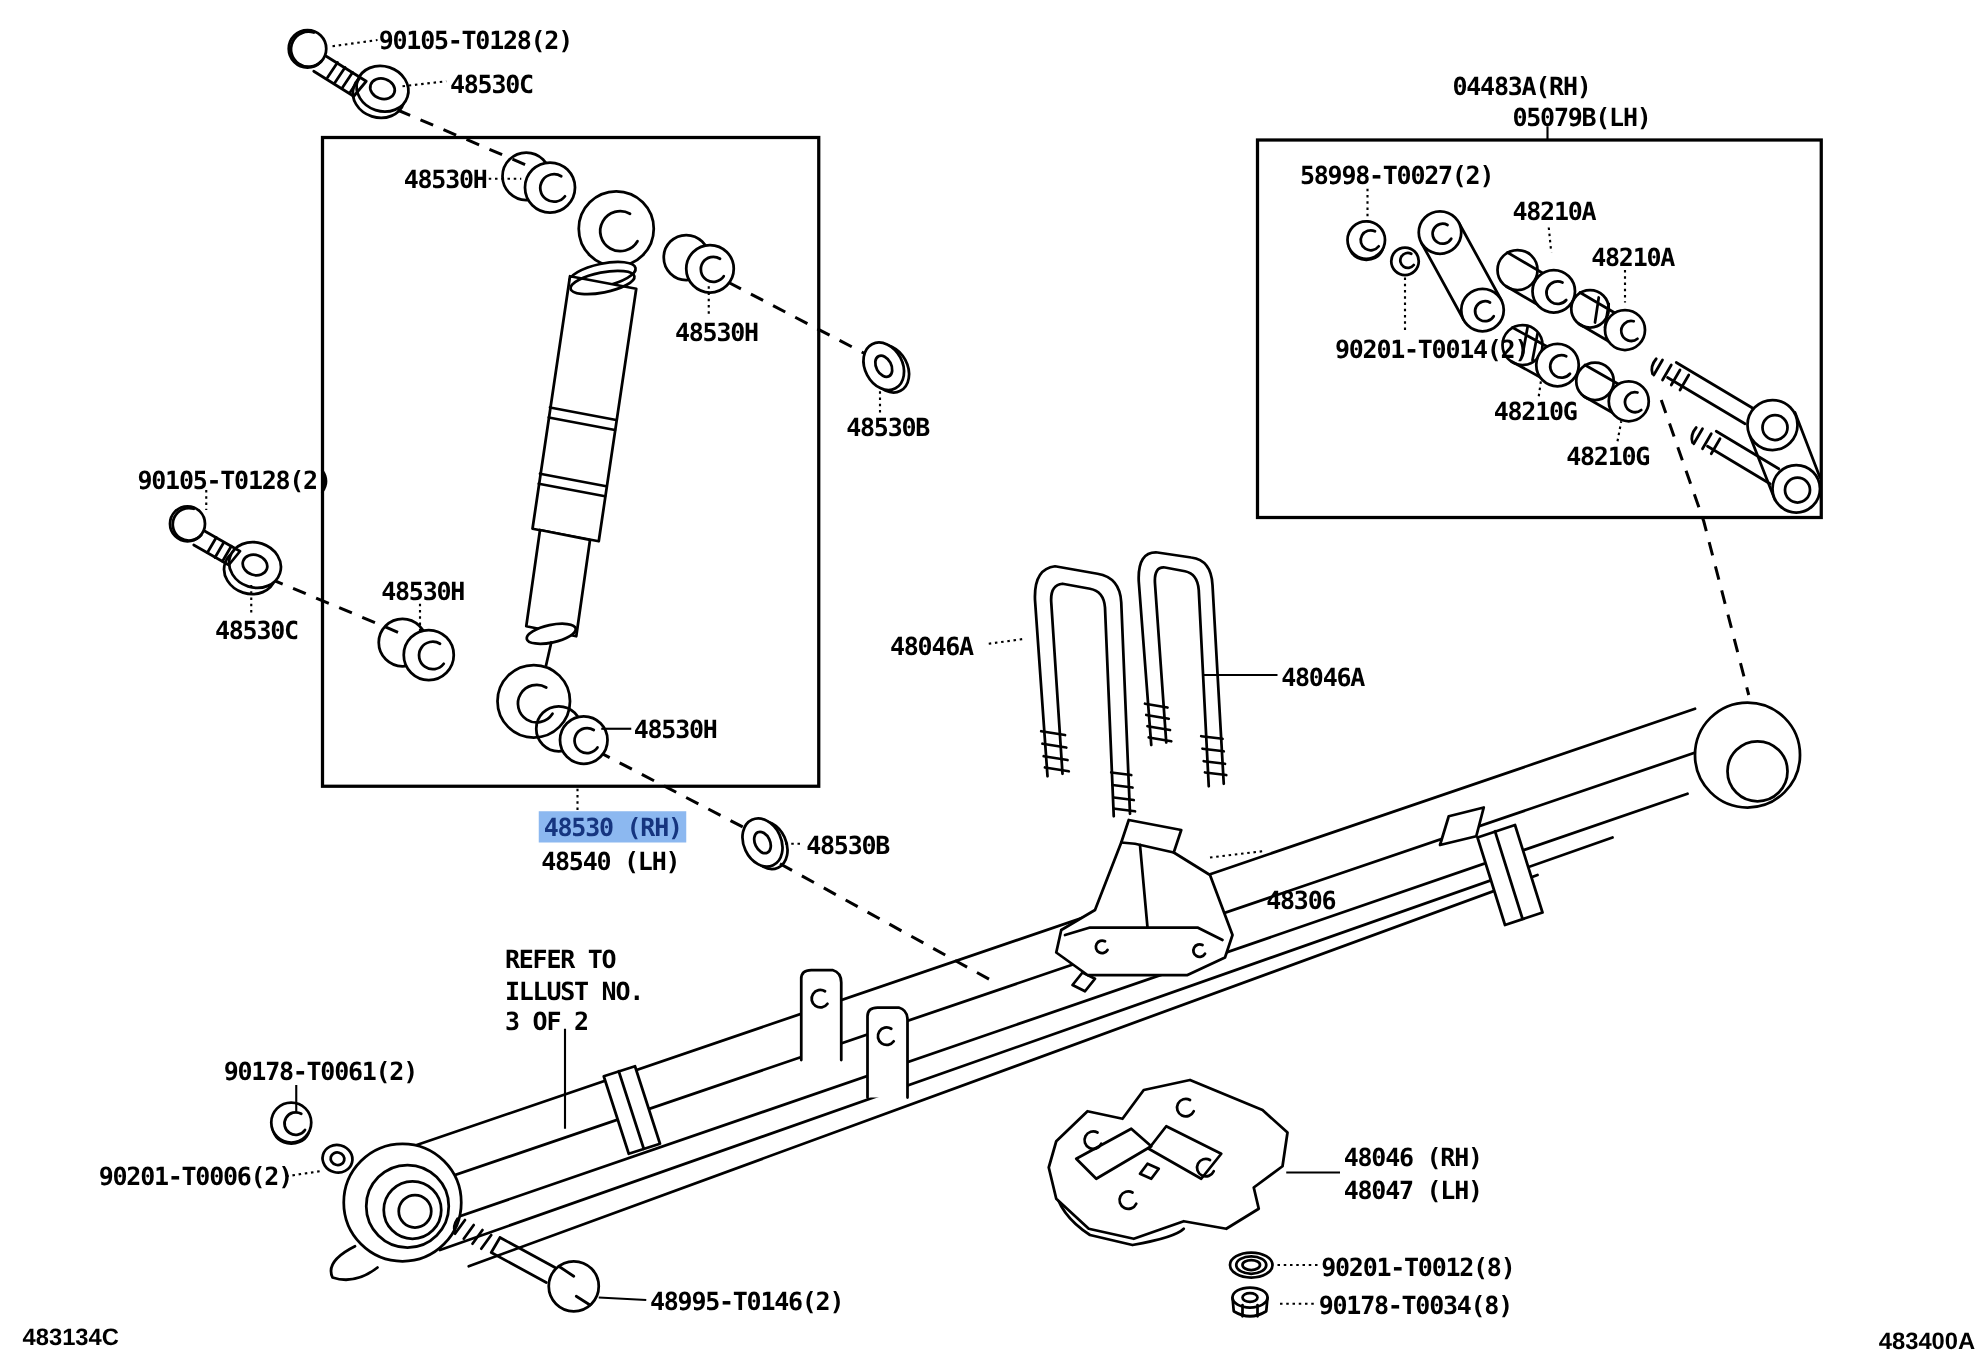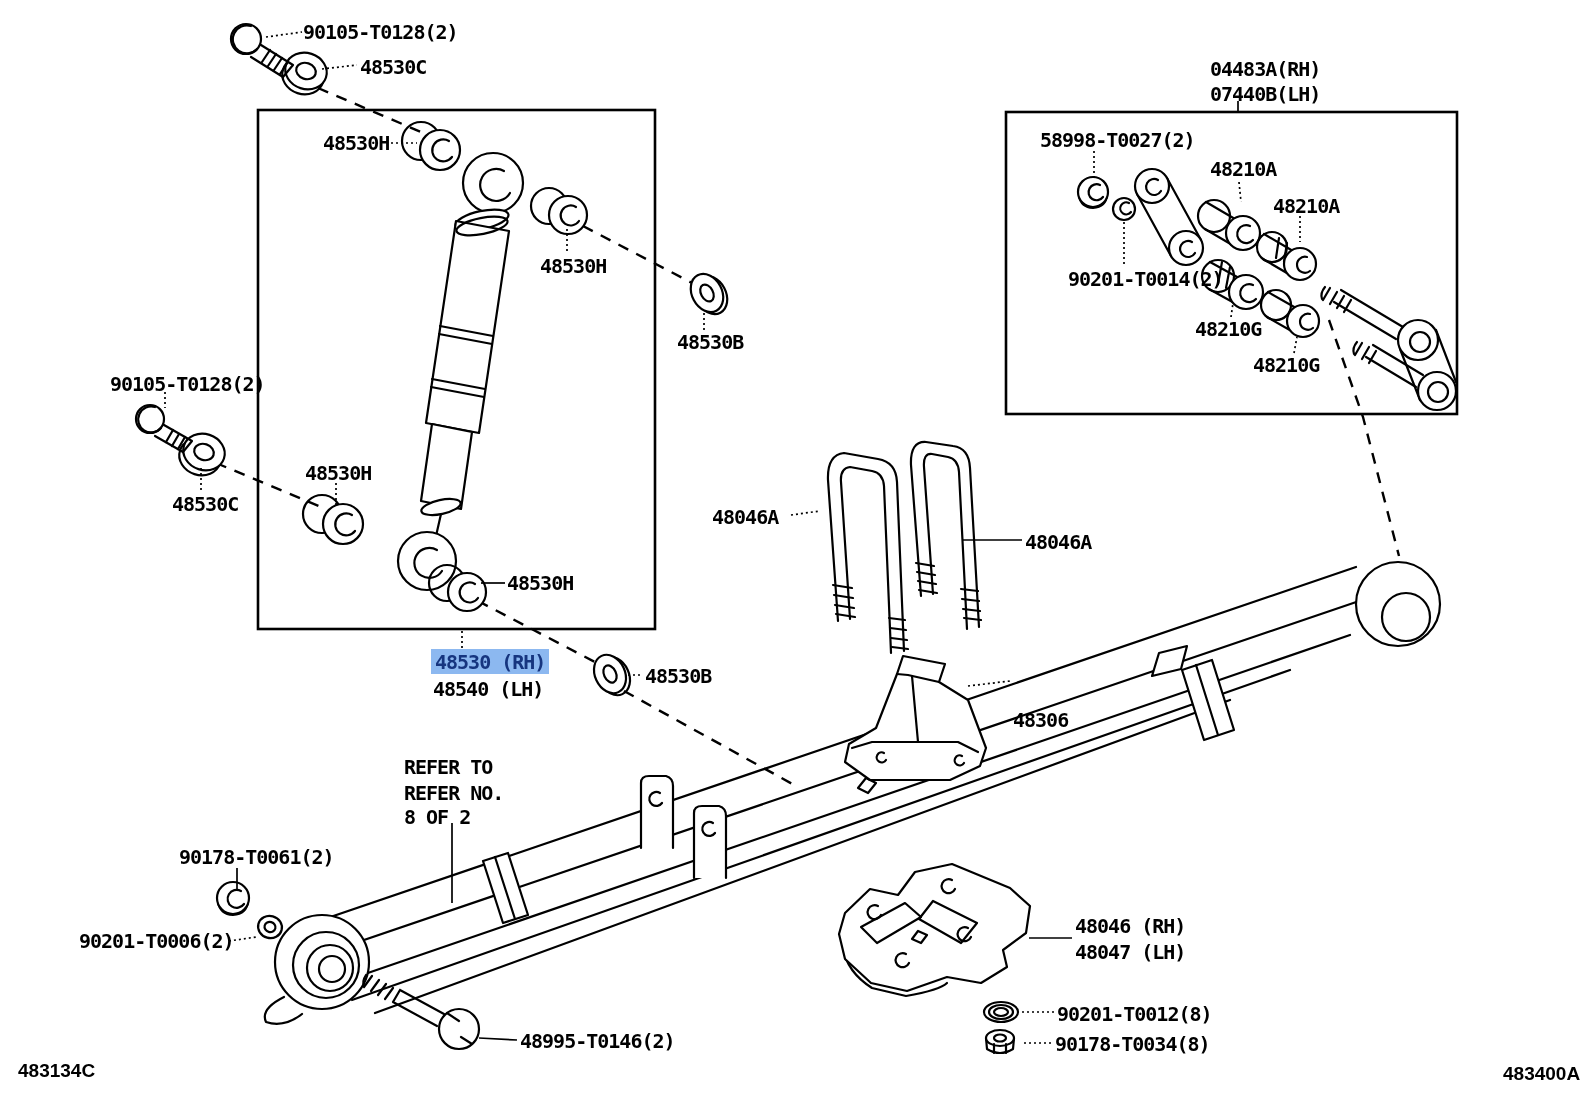--- a/index.html
+++ b/index.html
@@ -273,34 +273,34 @@
   <span class="lbl" style="left:540px;top:255px">48530H</span>
   <span class="lbl" style="left:677px;top:331px">48530B</span>
   <span class="lbl" style="left:110px;top:373px">90105-T0128(2)</span>
   <span class="lbl" style="left:172px;top:493px">48530C</span>
   <span class="lbl" style="left:305px;top:462px">48530H</span>
   <span class="lbl" style="left:507px;top:572px">48530H</span>
   <span class="lbl hl" style="left:431px;top:649px">48530 (RH)</span>
   <span class="lbl" style="left:433px;top:678px">48540 (LH)</span>
   <span class="lbl" style="left:645px;top:665px">48530B</span>
   <span class="lbl" style="left:404px;top:756px">REFER TO</span>
-  <span class="lbl" style="left:404px;top:782px">REFER NO.</span>
-  <span class="lbl" style="left:404px;top:806px">8 OF 2</span>
+  <span class="lbl" style="left:404px;top:782px">ILLUST NO.</span>
+  <span class="lbl" style="left:404px;top:806px">3 OF 2</span>
   <span class="lbl" style="left:179px;top:846px">90178-T0061(2)</span>
   <span class="lbl" style="left:79px;top:930px">90201-T0006(2)</span>
   <span class="lbl" style="left:520px;top:1030px">48995-T0146(2)</span>
   <span class="lbl" style="left:712px;top:506px">48046A</span>
   <span class="lbl" style="left:1025px;top:531px">48046A</span>
   <span class="lbl" style="left:1013px;top:709px">48306</span>
   <span class="lbl" style="left:1075px;top:915px">48046 (RH)</span>
   <span class="lbl" style="left:1075px;top:941px">48047 (LH)</span>
   <span class="lbl" style="left:1057px;top:1003px">90201-T0012(8)</span>
   <span class="lbl" style="left:1055px;top:1033px">90178-T0034(8)</span>
-  <span class="lbl" style="left:1210px;top:58px">04483A(RH)</span>
-  <span class="lbl" style="left:1210px;top:83px">07440B(LH)</span>
+  <span class="lbl" style="left:1162px;top:58px">04483A(RH)</span>
+  <span class="lbl" style="left:1210px;top:83px">05079B(LH)</span>
   <span class="lbl" style="left:1040px;top:129px">58998-T0027(2)</span>
   <span class="lbl" style="left:1210px;top:158px">48210A</span>
   <span class="lbl" style="left:1273px;top:195px">48210A</span>
   <span class="lbl" style="left:1068px;top:268px">90201-T0014(2)</span>
   <span class="lbl" style="left:1195px;top:318px">48210G</span>
   <span class="lbl" style="left:1253px;top:354px">48210G</span>
 
   <span class="corner" style="left:18px;top:1060px">483134C</span>
   <span class="corner" style="left:1503px;top:1063px">483400A</span>
 

